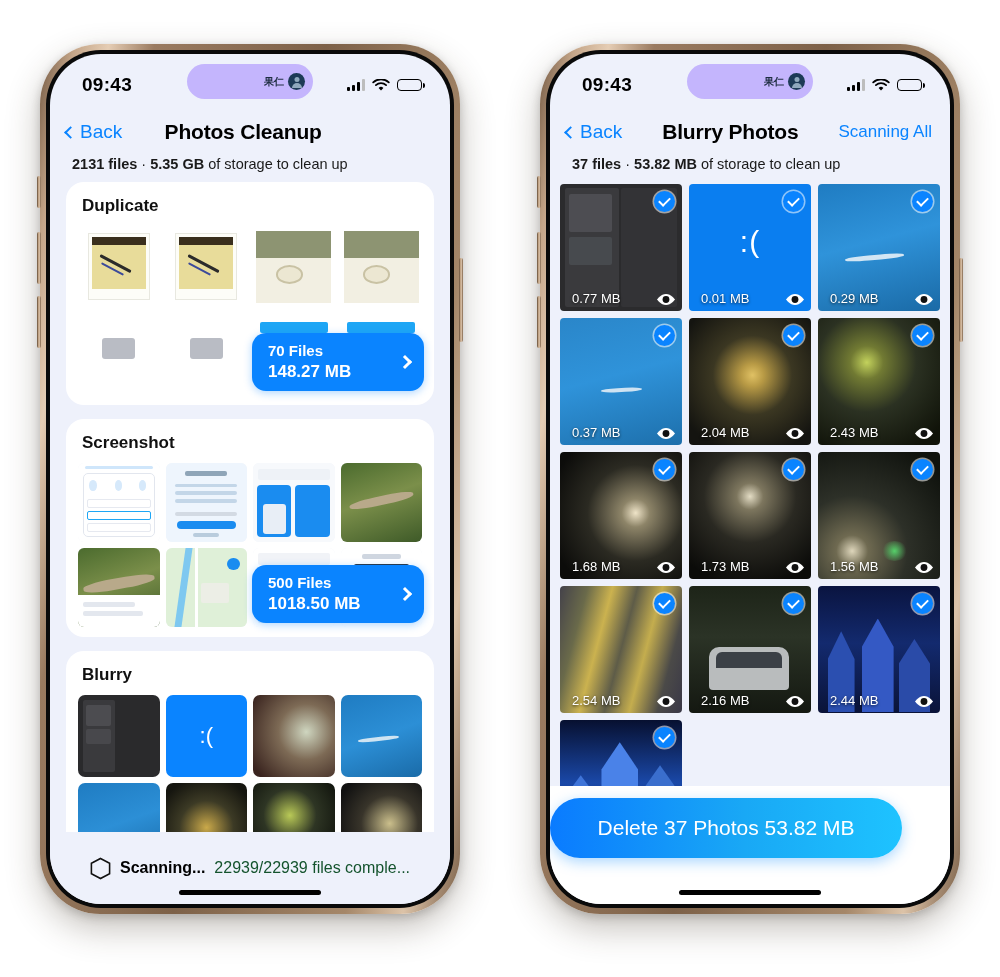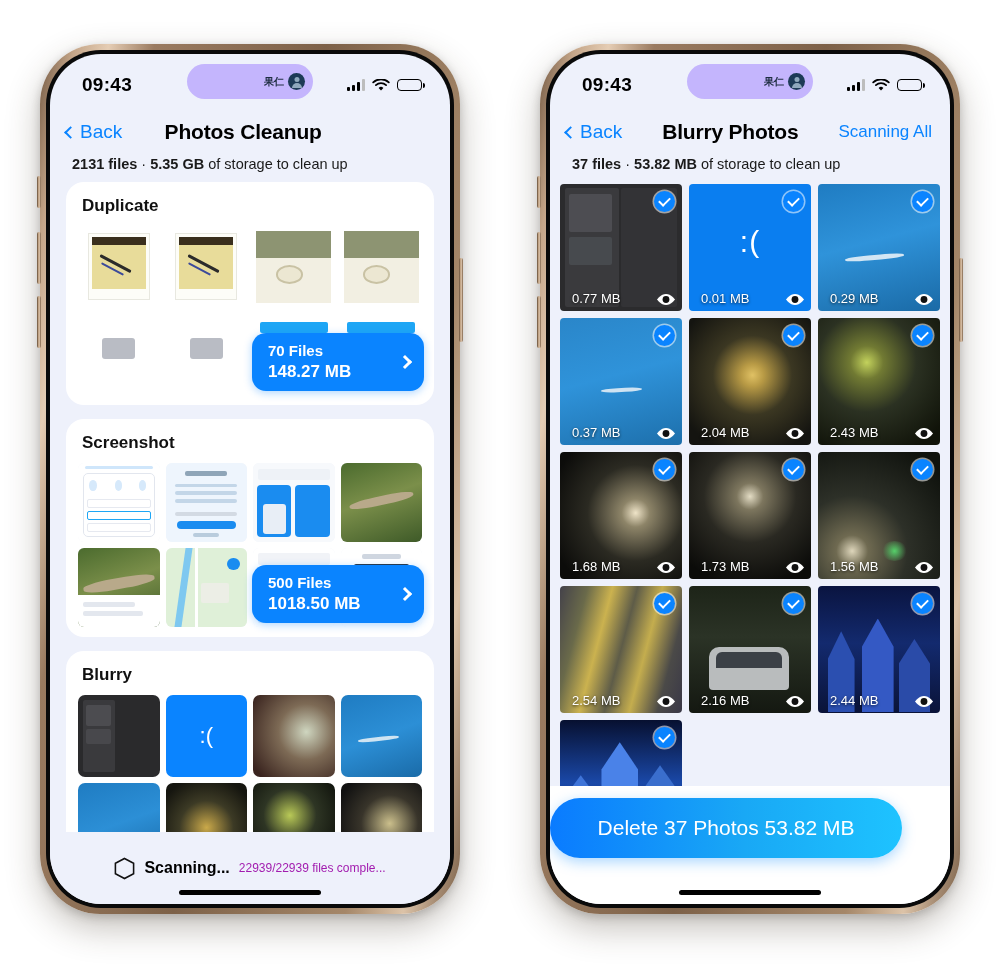--- a/index.html
+++ b/index.html
@@ -133,21 +133,21 @@
     transform:rotate(45deg); margin-left:auto;}
 
   
   .scanfoot {
     position:absolute; left:0; right:0; bottom:0; height:72px;
     background:#eef1fb; display:flex; align-items:center; justify-content:center;
     gap:9px; z-index:5;
   }
   .hexicon { width:21px;height:23px; flex:none; }
   .scan-label { font-size:16px; font-weight:700; color:#000; }
-  .scan-sub { font-size:12px; color:#a21caf; }
+  .scan-sub { font-size:16px; color:#14532d; }
   .homebar {
     position:absolute; left:50%; transform:translateX(-50%); bottom:9px;
     width:142px;height:5px;border-radius:3px;background:#000; z-index:7;
   }
 
   
   .photogrid {
     display:grid; grid-template-columns:repeat(3,1fr); gap:7px;
     padding: 2px 10px 0 10px;
   }

